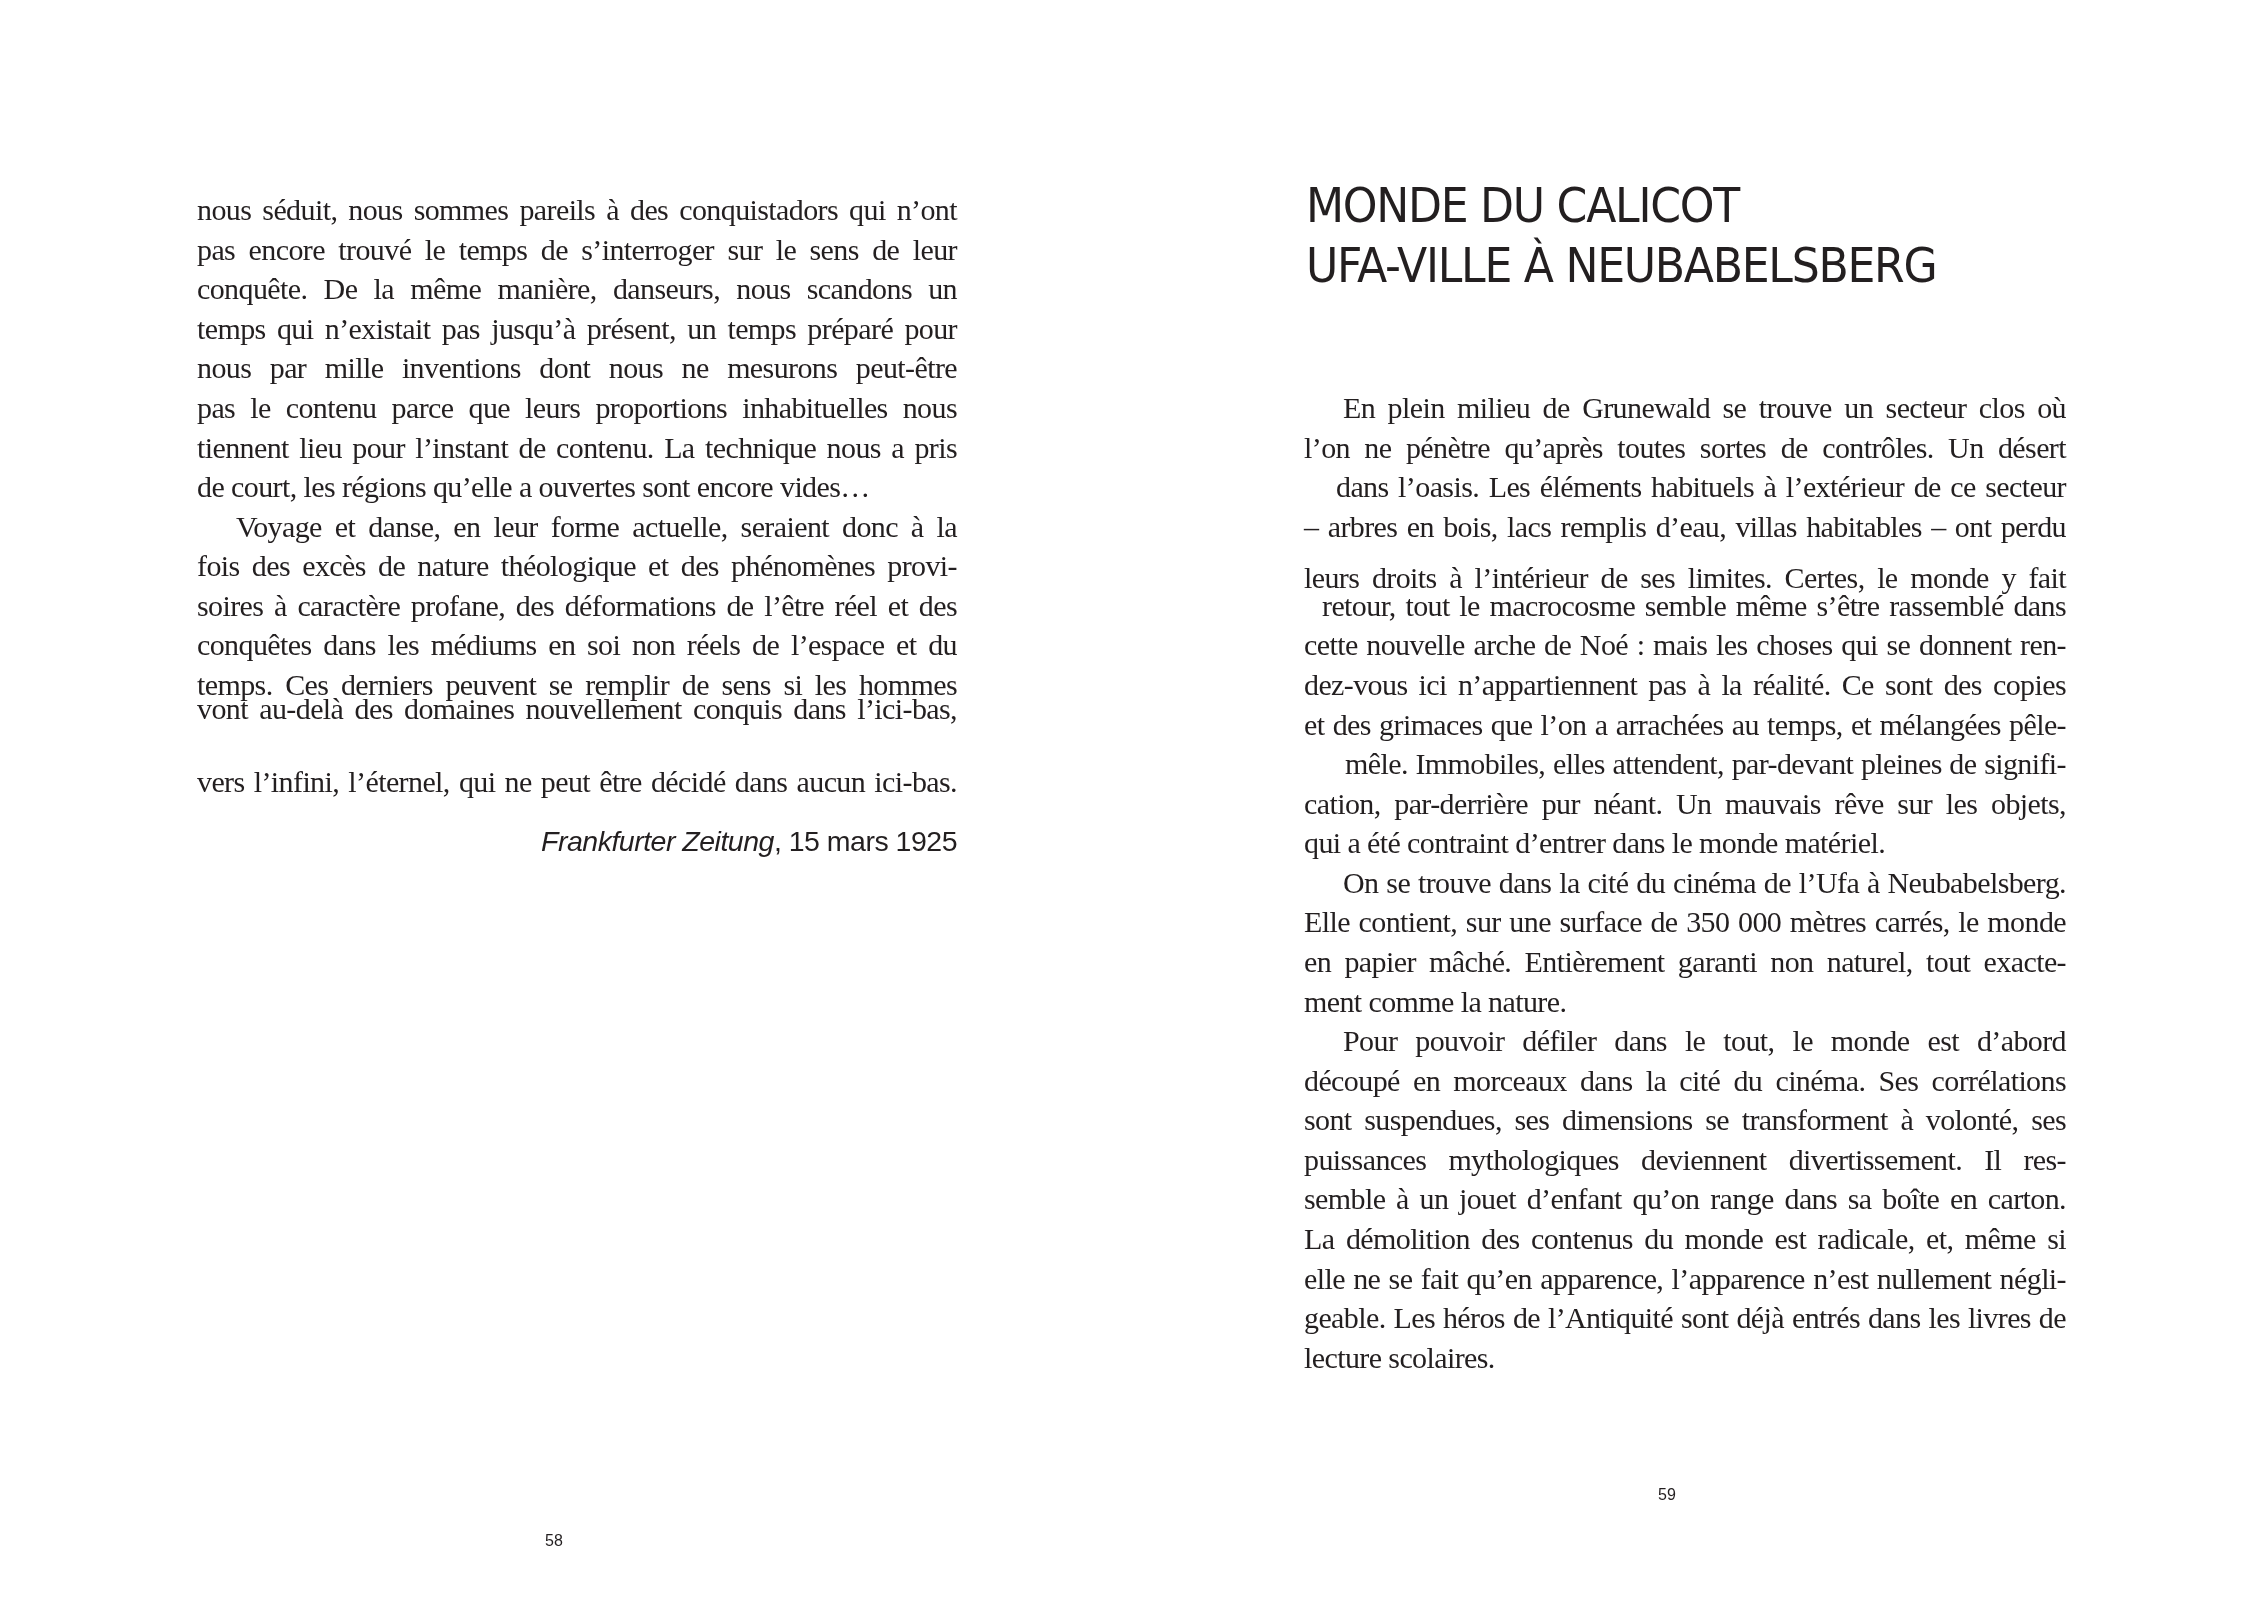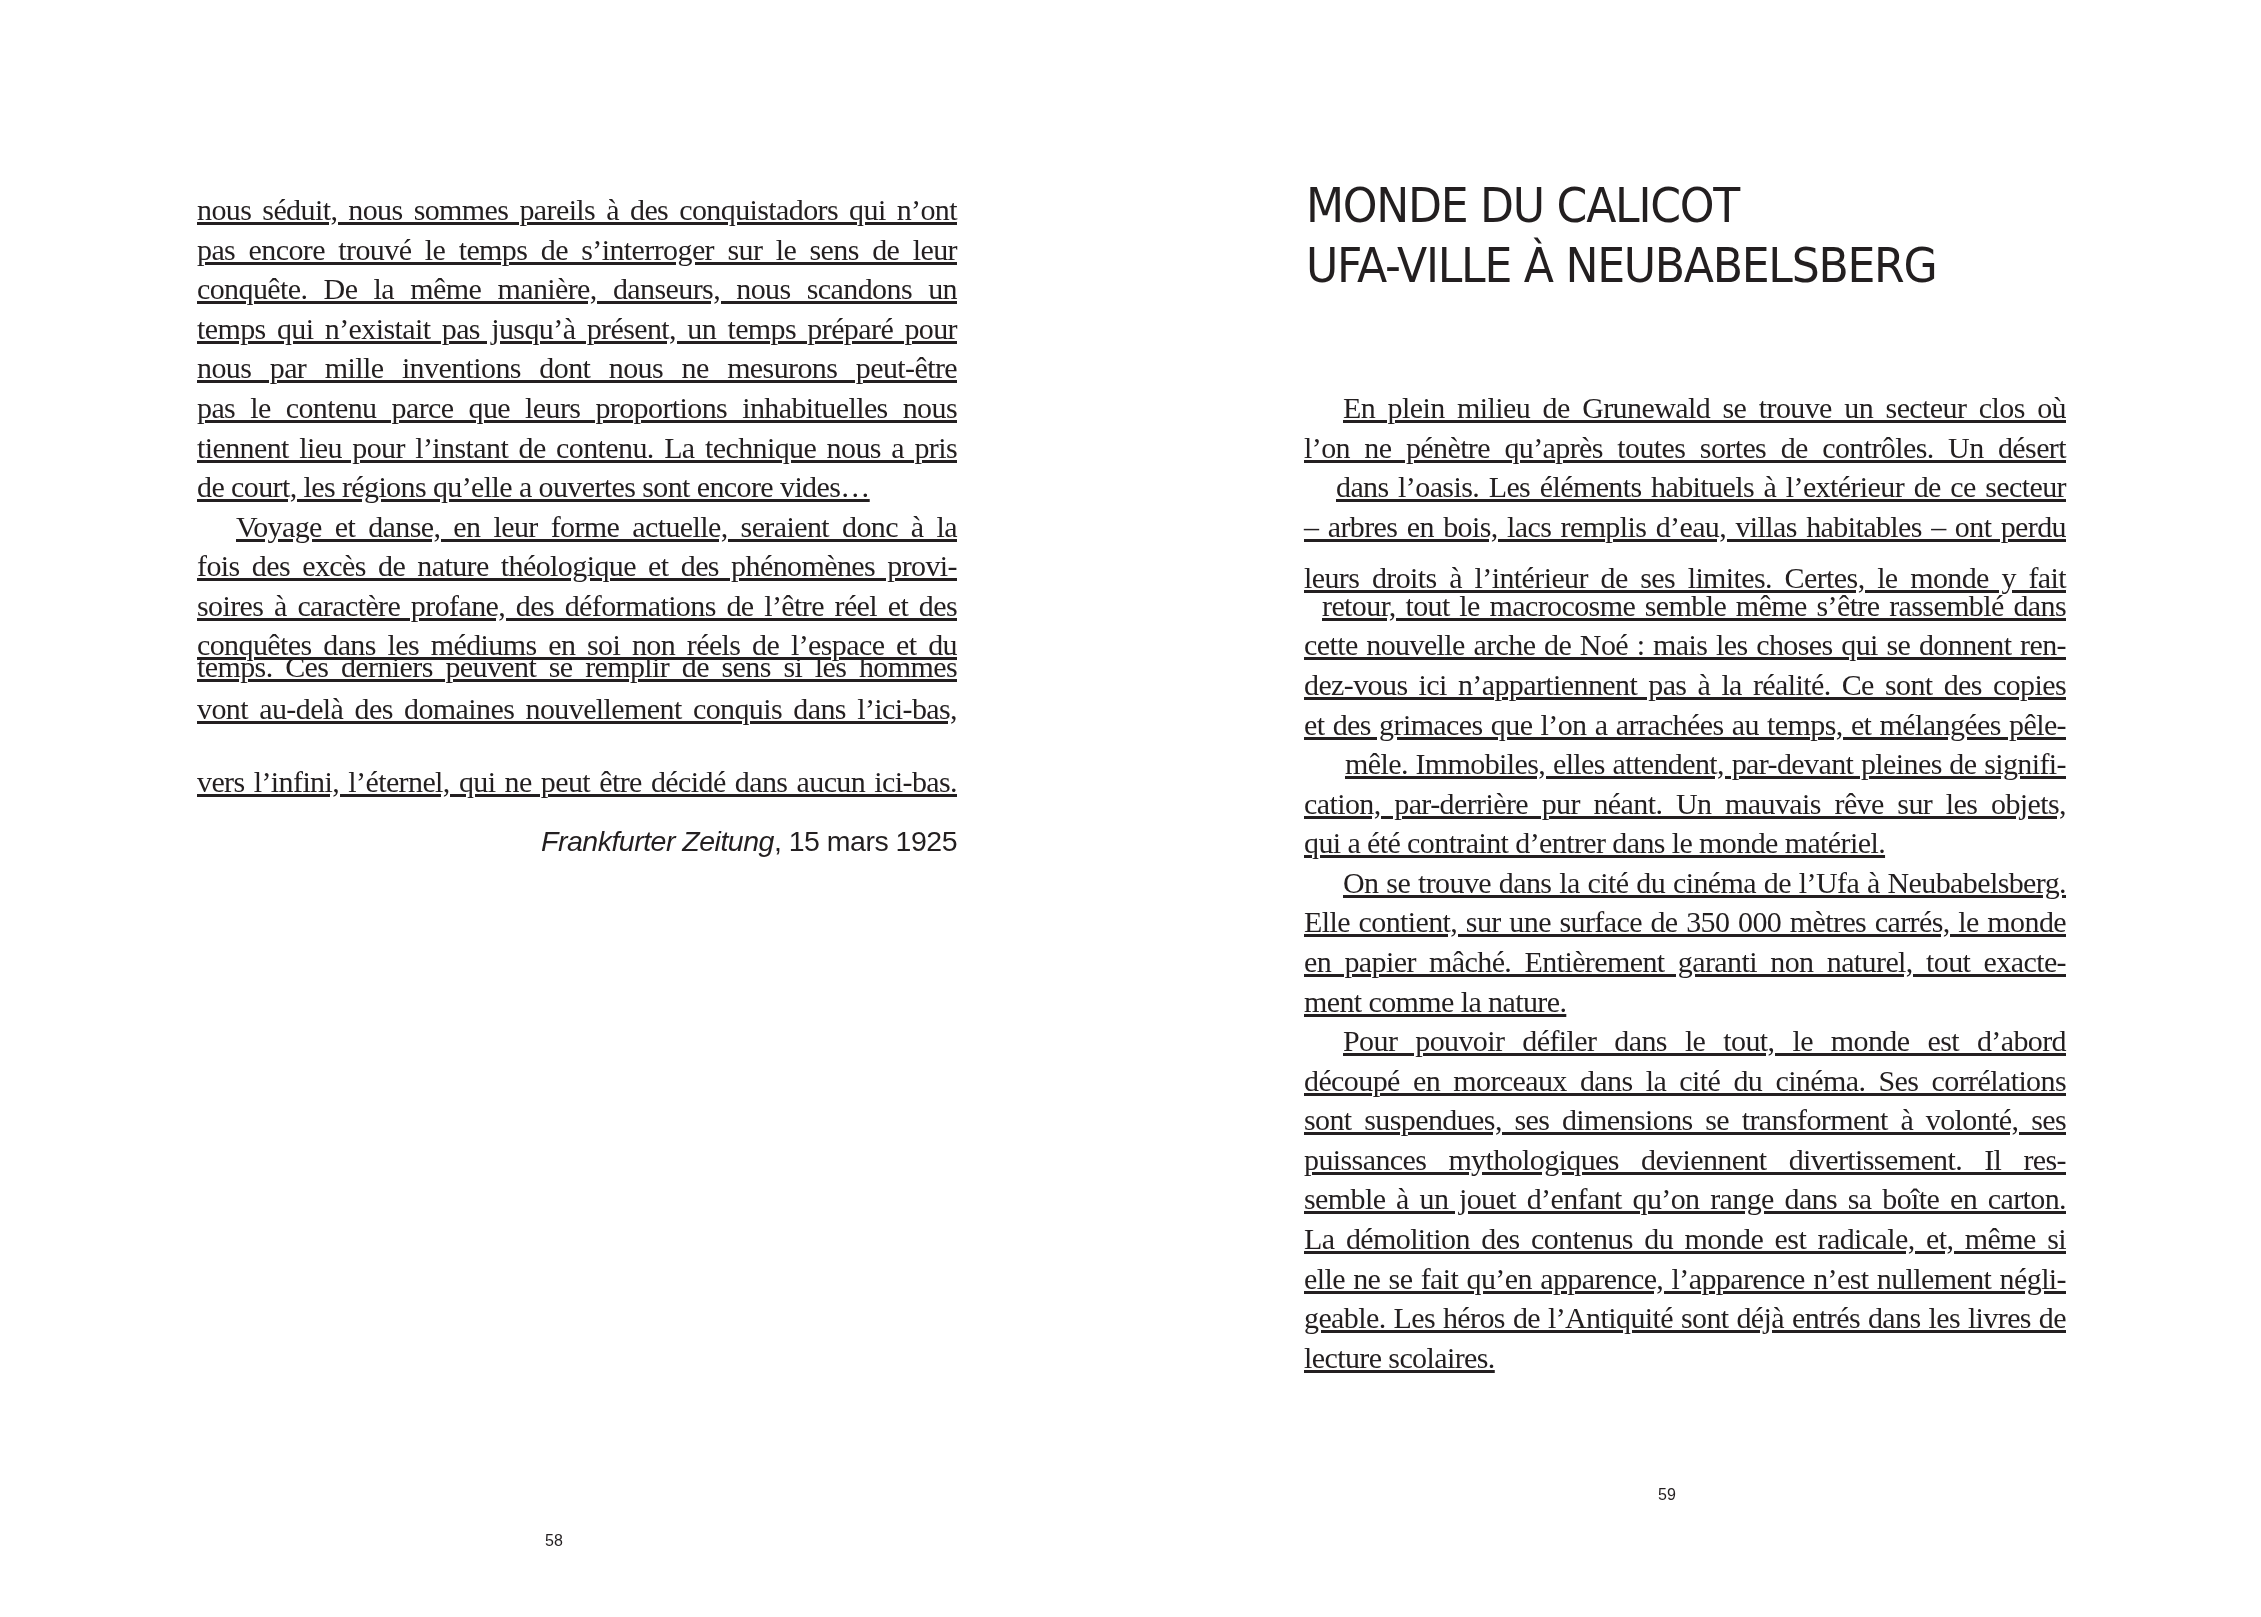--- a/index.html
+++ b/index.html
@@ -7,21 +7,20 @@
   .page { position: absolute; top: 0; height: 1618px; }
   .page-left { left: 0; width: 1131px; }
   .page-right { left: 1131px; width: 1131px; }
   .col { position: absolute; font-family: "Liberation Serif", serif; font-size: 30px; }
   .line {
     position: absolute; left: 0; right: 0;
     height: 40px; line-height: 40px;
     white-space: nowrap;
     text-align: justify; text-align-last: justify;
     letter-spacing: -0.6px;
-    text-decoration: underline;
   }
   .line.last { text-align-last: left; }
   .line.indent { padding-left: 39px; }
   .col-left { left: 197px; width: 760px; top: 0; }
   .col-right { left: 173px; width: 762px; top: 0; }
   .credit {
     position: absolute; right: 174px; top: 824px;
     font-family: "Liberation Sans", sans-serif; font-size: 28.5px; line-height: 34px;
     letter-spacing: -0.5px; white-space: nowrap;
   }
@@ -51,21 +50,21 @@
       <div class="line" style="top: 269px;">conquête. De la même manière, danseurs, nous scandons un</div>
       <div class="line" style="top: 309px;">temps qui n’existait pas jusqu’à présent, un temps préparé pour</div>
       <div class="line" style="top: 348px;">nous par mille  inventions dont nous ne mesurons peut-être</div>
       <div class="line" style="top: 388px;">pas le contenu  parce que leurs proportions inhabituelles nous</div>
       <div class="line" style="top: 428px;">tiennent lieu pour l’instant de contenu. La technique nous a pris</div>
       <div class="line last" style="top: 467px;">de court, les régions qu’elle a ouvertes sont encore vides…</div>
       <div class="line indent" style="top: 507px;">Voyage et danse, en leur forme actuelle, seraient donc à la</div>
       <div class="line" style="top: 546px;">fois des excès de nature théologique et des phénomènes provi-</div>
       <div class="line" style="top: 586px;">soires à caractère profane, des déformations de l’être réel  et des</div>
       <div class="line" style="top: 625px;">conquêtes dans les médiums en soi non réels de l’espace et du</div>
-      <div class="line" style="top: 647px;">temps. Ces derniers peuvent se remplir de sens si les hommes</div>
+      <div class="line" style="top: 665px;">temps. Ces derniers peuvent se remplir de sens si les hommes</div>
       <div class="line" style="top: 689px;">vont au-delà des domaines nouvellement conquis dans l’ici-bas,</div>
       <div class="line" style="top: 732px; margin-top: 30px;">vers l’infini, l’éternel, qui ne peut être décidé dans aucun ici-bas.</div>
     </div>
   <div class="credit">
     <span class="src">Frankfurter Zeitung</span><span>, 15 mars 1925</span>
   </div>
   <div class="folio folio-left">58</div>
 </div>
 
 <div class="page page-right">

